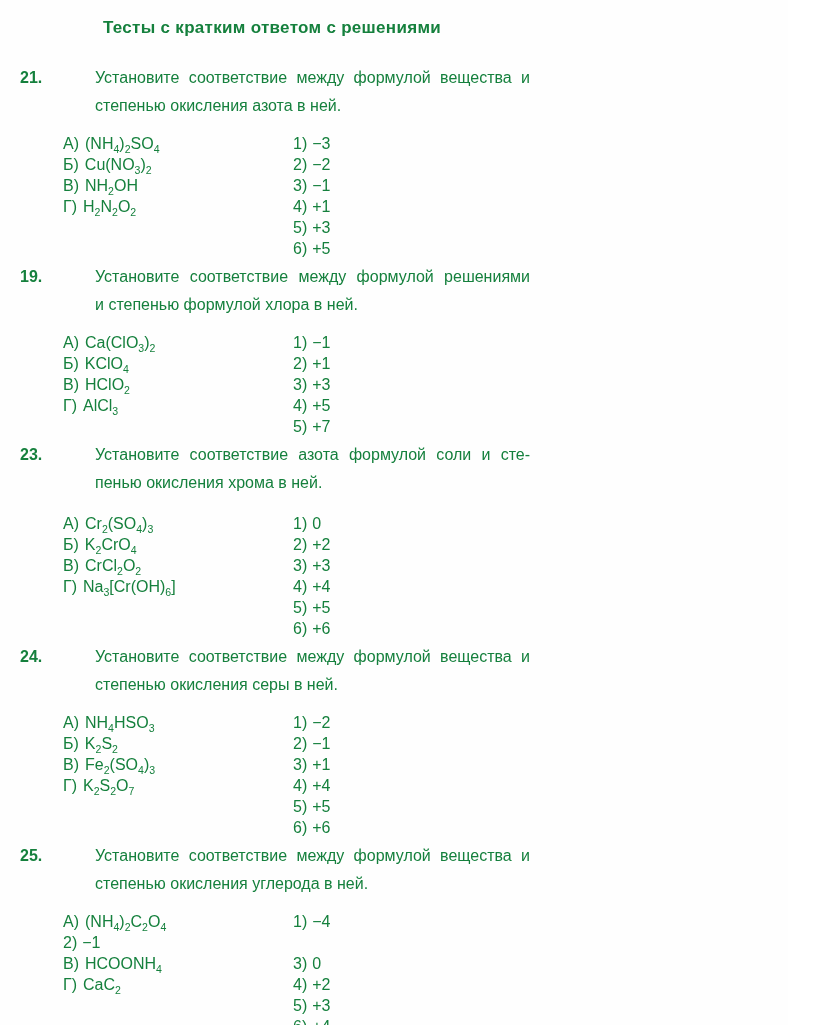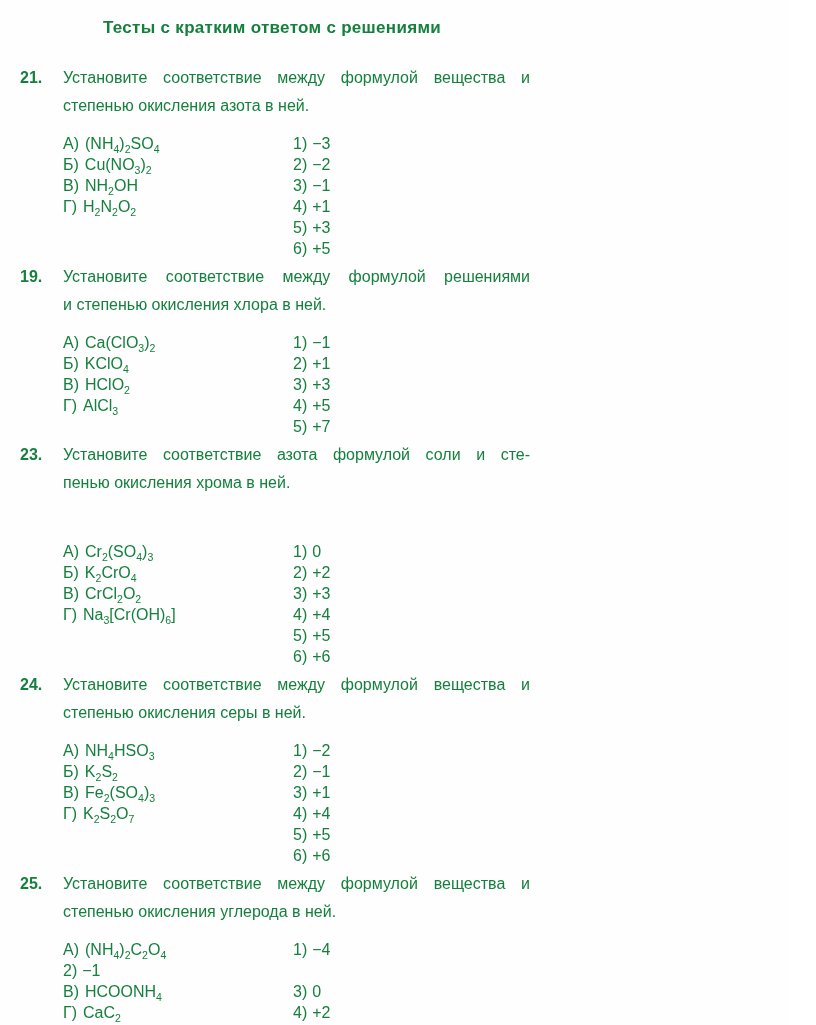--- a/index.html
+++ b/index.html
@@ -34,30 +34,31 @@
     line-height: 28px;
   }
   .qbody {
     width: 467px;
     flex: 0 0 467px;
   }
   .qtext .line {
     font-size: 16px;
     line-height: 28px;
     white-space: normal;
+    margin-left: 32px;
   }
   .qtext .line.just {
     text-align: justify;
     text-align-last: justify;
   }
   .opts {
     margin-top: 13px;
   }
   .opts.gap-before {
-    margin-top: 44px;
+    margin-top: 16px;
   }
   .opt-row {
     display: flex;
     font-size: 16px;
     line-height: 21px;
   }
   .cell.formula {
     width: 230px;
     flex: 0 0 230px;
   }
@@ -112,21 +113,21 @@
         </div>
       </div>
     </div>
   </section>
 
   <section class="question">
     <div class="qnum">19.</div>
     <div class="qbody">
       <div class="qtext">
         <div class="line just">Установите соответствие между формулой решениями</div>
-        <div class="line">и степенью окисления хлора в ней.</div>
+        <div class="line">и степенью формулой хлора в ней.</div>
       </div>
       <div class="opts">
         <div class="opt-row">
           <div class="cell formula"><span class="olabel">А)</span><span class="oformula">Ca(ClO<sub>3</sub>)<sub>2</sub></span></div>
           <div class="cell answer"><span class="alabel">1)</span><span class="avalue">−1</span></div>
         </div>
         <div class="opt-row">
           <div class="cell formula"><span class="olabel">Б)</span><span class="oformula">KClO<sub>4</sub></span></div>
           <div class="cell answer"><span class="alabel">2)</span><span class="avalue">+1</span></div>
         </div>

